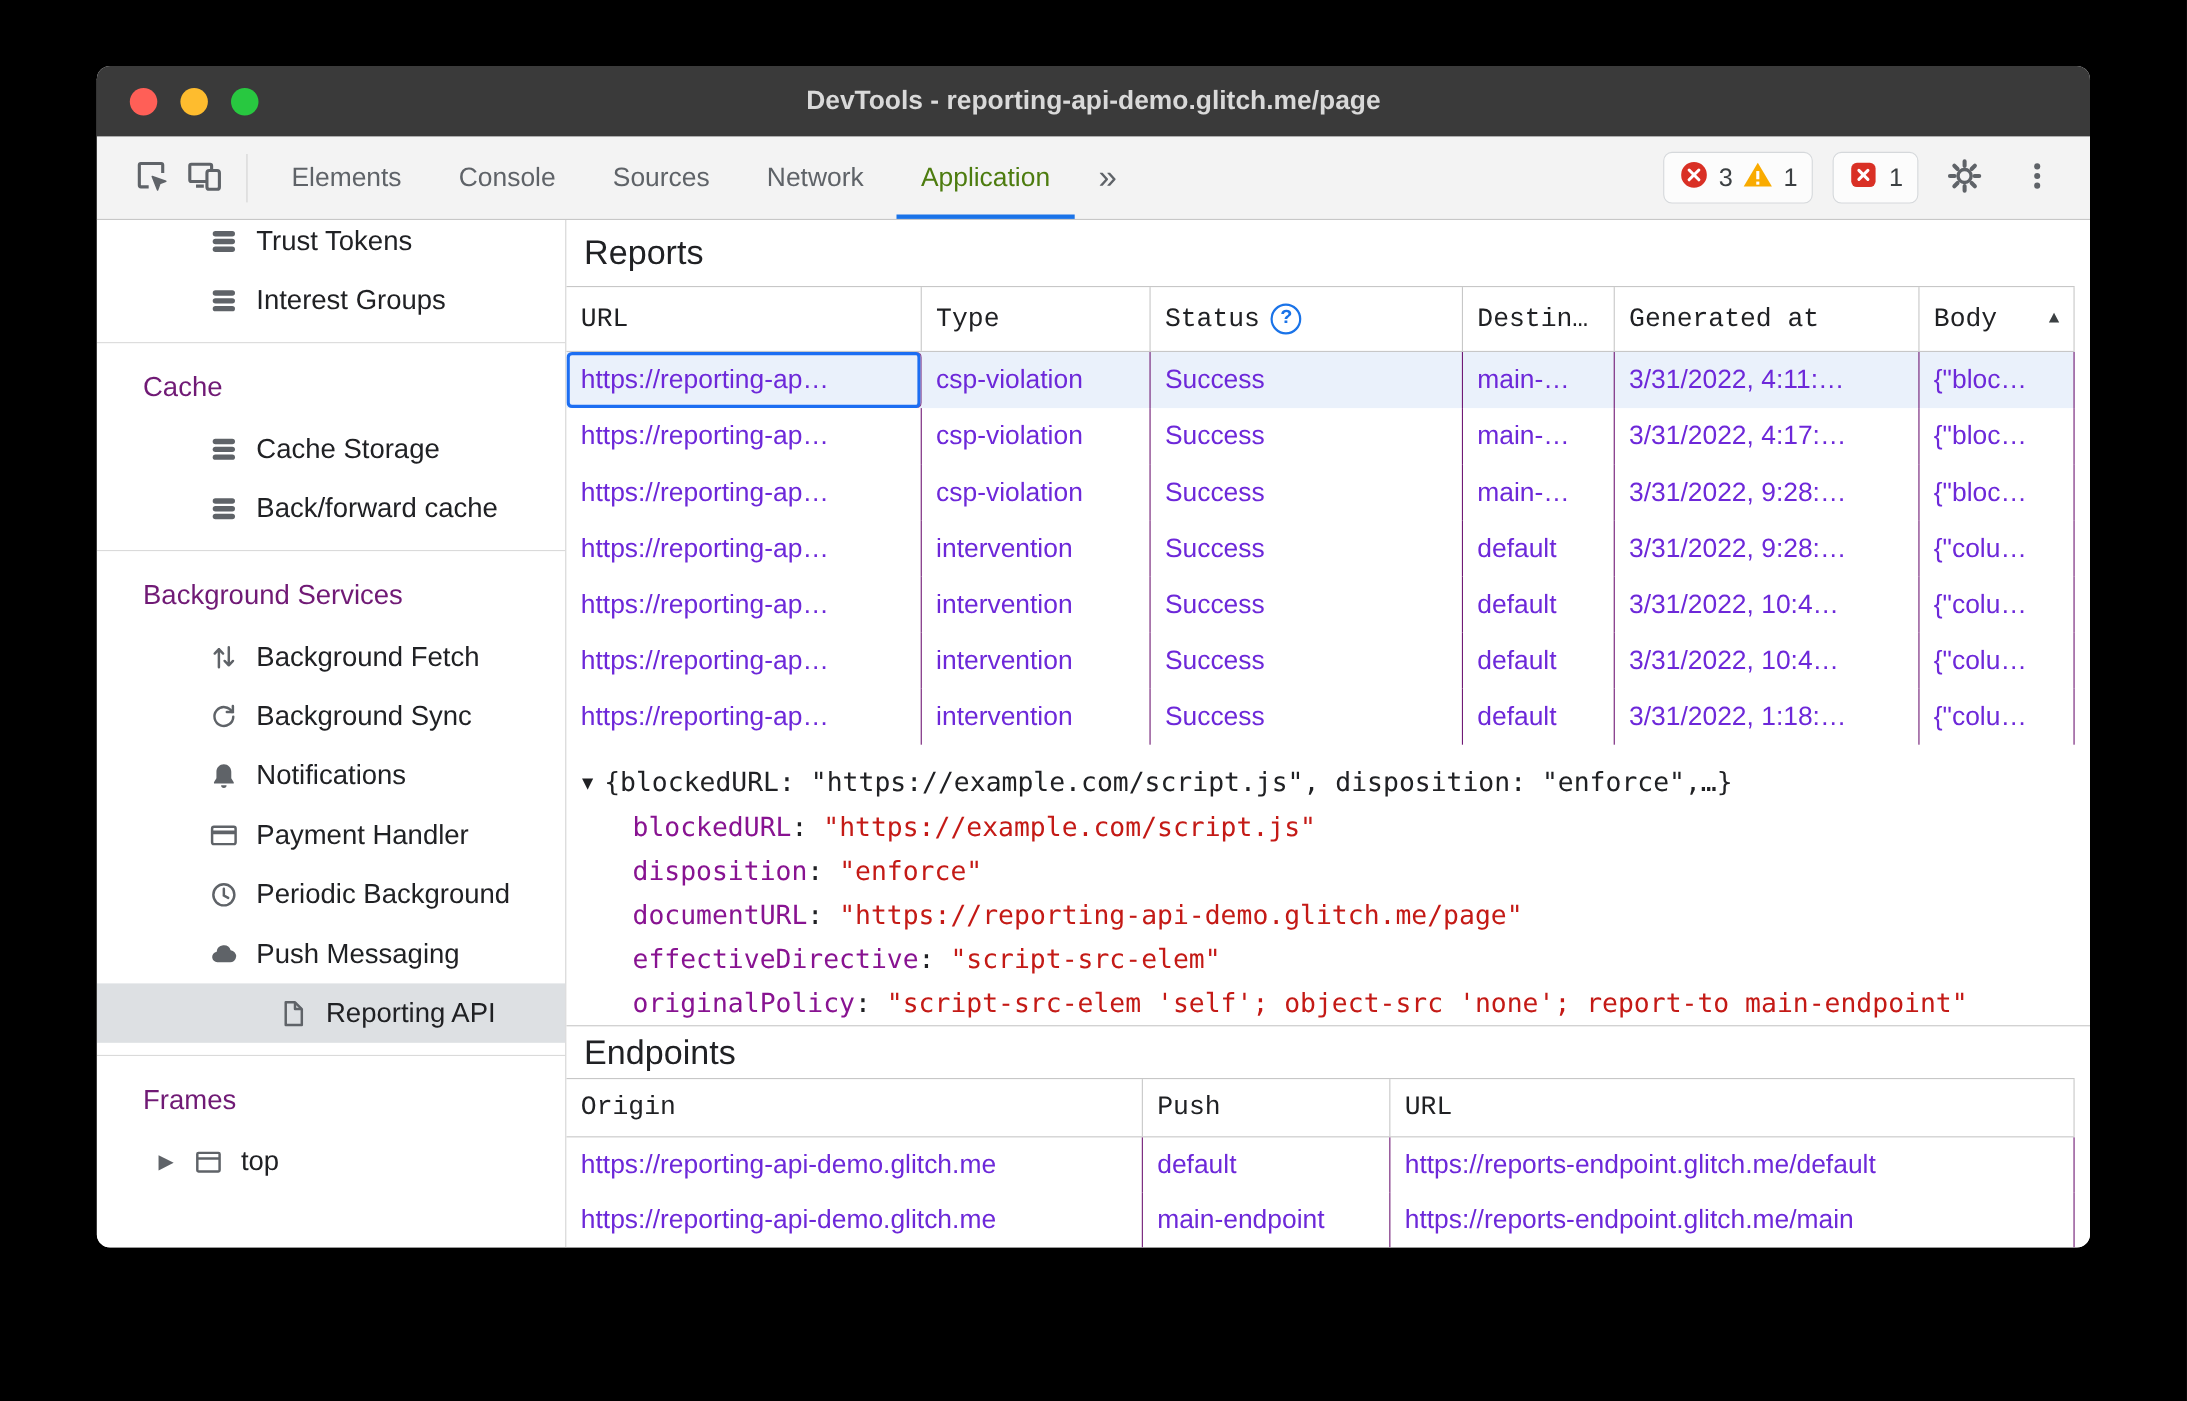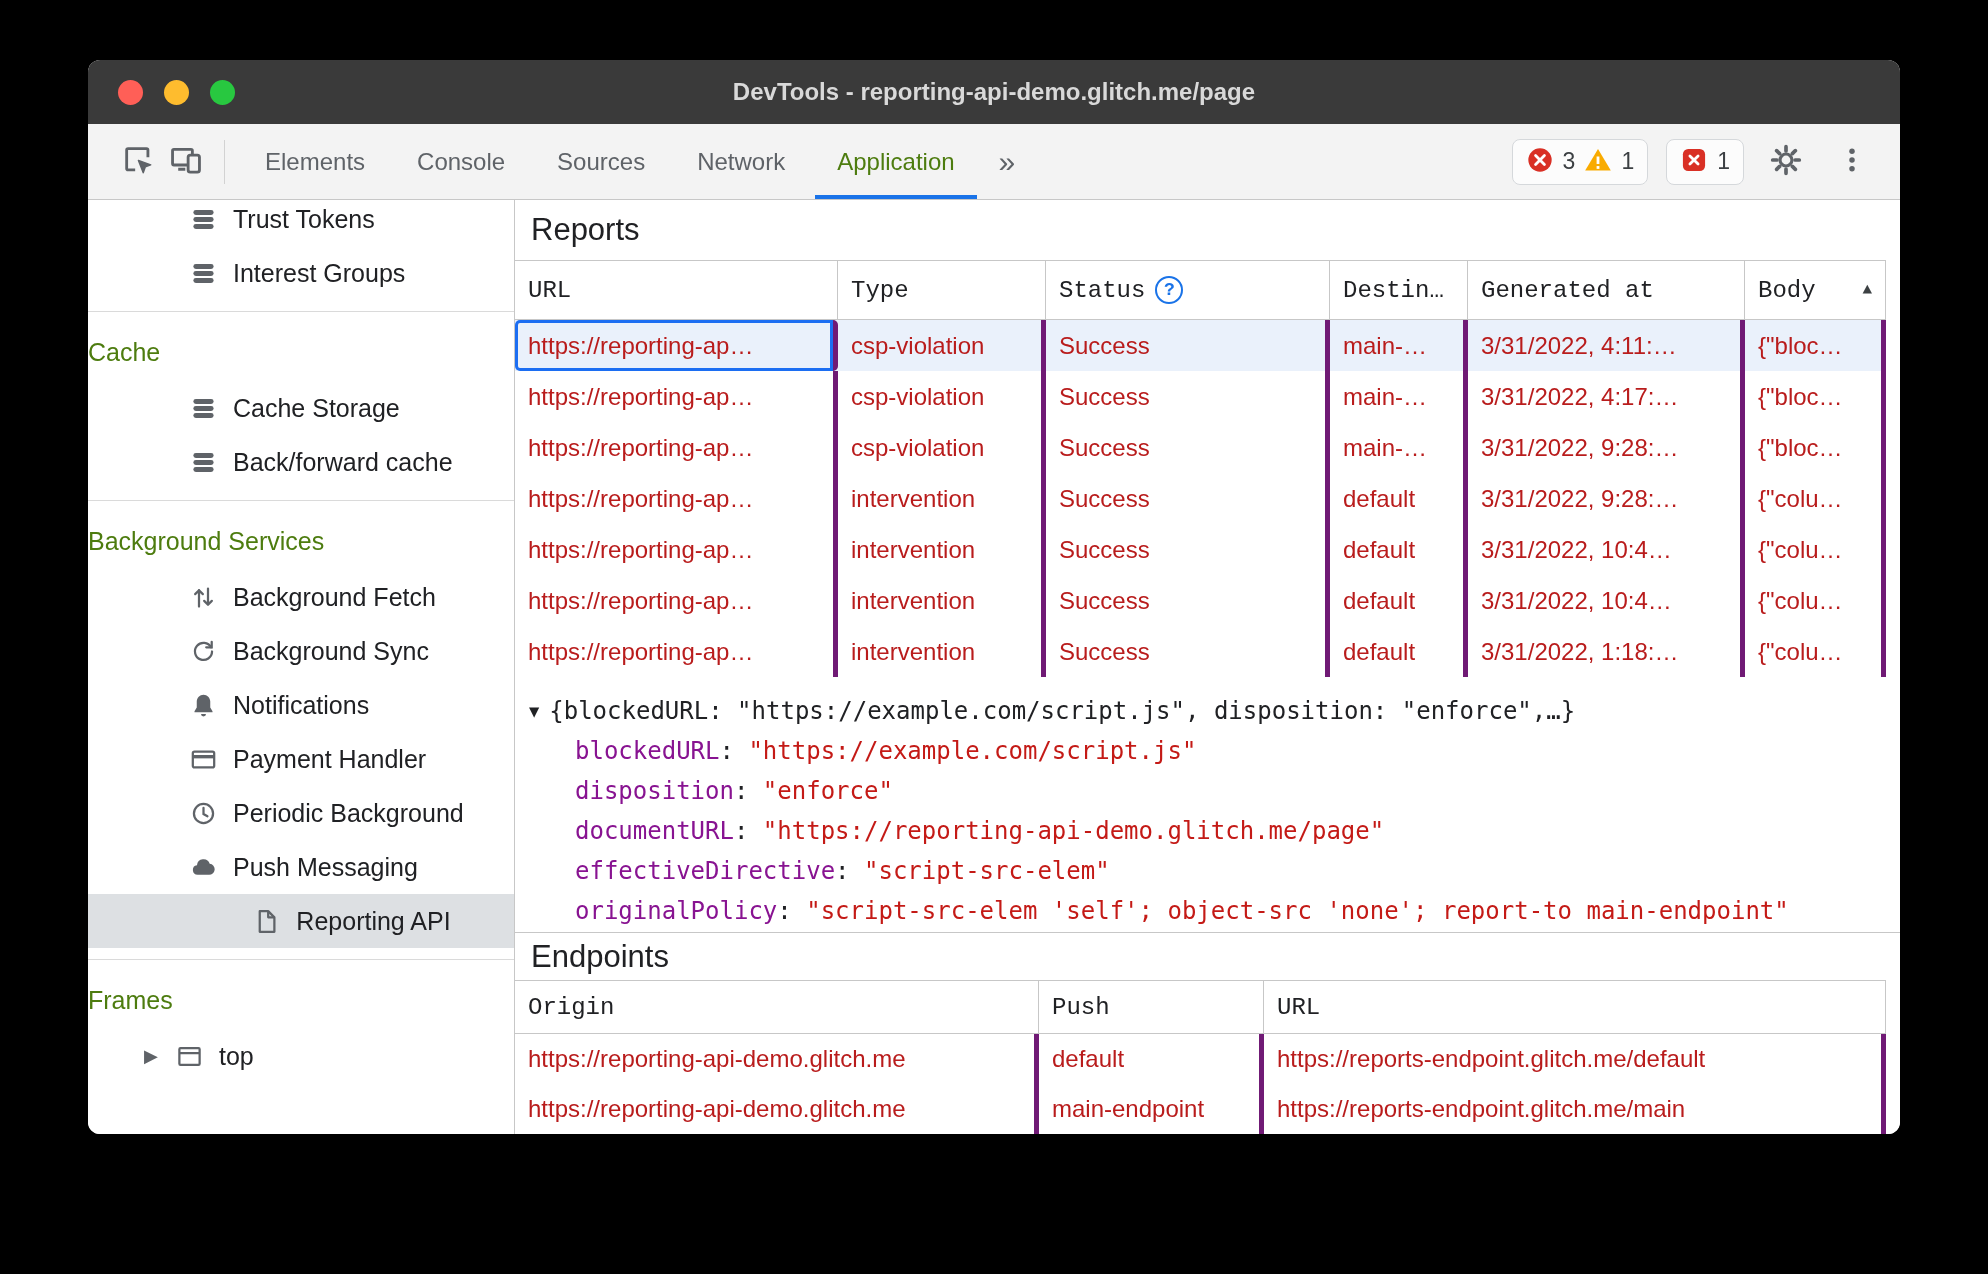--- a/index.html
+++ b/index.html
@@ -36,39 +36,39 @@
 
   
   .content { flex:1; display:flex; min-height:0; }
 
   .sidebar { width:427px; flex:none; border-right:1px solid #c7c7c7; background:#fff; overflow:hidden; }
   .side-item { height:54px; display:flex; align-items:center; padding-left:100px;
                font-size:25px; color:#202124; white-space:nowrap; overflow:hidden; }
   .side-item .icon { width:30px; display:flex; justify-content:center; margin-right:15px; flex:none; }
   .side-item.first { margin-top:-8px; }
   .side-item.selected { background:#dde0e3;justify-content:center; }
-  .side-header { height:58px; display:flex; align-items:center; font-size:25px; color:#4d7c0f; }
+  .side-header { height:58px; display:flex; align-items:center; padding-left:42px; font-size:25px; color:#701a75; }
   .side-sep { height:1px; background:#dadada; margin:11px 0; }
   .side-item.frame-row { padding-left:56px; }
   .expander { width:30px; font-size:18px; color:#5f6368; flex:none; }
 
   .main { flex:1; min-width:0; display:flex; flex-direction:column; background:#fff; }
   .section-title { height:60px; flex:none; display:flex; align-items:center; padding-left:16px;
                    font-size:31px; color:#202124; }
   .section-title.endpoints { height:48px; border-top:1px solid #c7c7c7; }
   .twrap { padding-right:14px; flex:none; }
 
   .grid-header { display:grid; height:60px; border-top:1px solid #c7c7c7; border-bottom:1px solid #c7c7c7; }
   .grid-header.eh { height:54px; }
   .grid-header .cell { display:flex; align-items:center; gap:10px; padding:0 13px; font-size:24px;
                        color:#202124; border-right:1px solid #c7c7c7; white-space:nowrap; overflow:hidden;font-family:Liberation Mono, monospace; }
   .grid-row { display:grid; height:51px; }
   .grid-row.erow { height:50px; }
-  .grid-row .cell { display:flex; align-items:center; padding:0 13px; font-size:24px; color:#b91c1c;
-                    border-right:5px solid #701a75; white-space:nowrap; overflow:hidden; }
+  .grid-row .cell { display:flex; align-items:center; padding:0 13px; font-size:24px; color:#6d28d9;
+                    border-right:1px solid #701a75; white-space:nowrap; overflow:hidden; }
   .rg { grid-template-columns:323px 208px 284px 138px 277px 1fr; }
   .eg { grid-template-columns:524px 225px 1fr; }
   .grid-row.selected { background:#eaf1fb; }
   .cell.focused { box-shadow:inset 0 0 0 3px #1c6ef2; border-radius:5px; }
   .help { width:28px; height:28px; border:2px solid #1a73e8; border-radius:50%; color:#1a73e8;
           font-size:18px; font-weight:bold; display:flex; align-items:center; justify-content:center; flex:none; }
   .sort { margin-left:auto; font-size:16px; color:#3c4043; }
 
   .preview { flex:1; min-height:0; overflow:hidden; padding:14px 10px 0 14px;
              font-family:"DejaVu Sans Mono","Liberation Mono",monospace; font-size:24px; color:#202124; }

